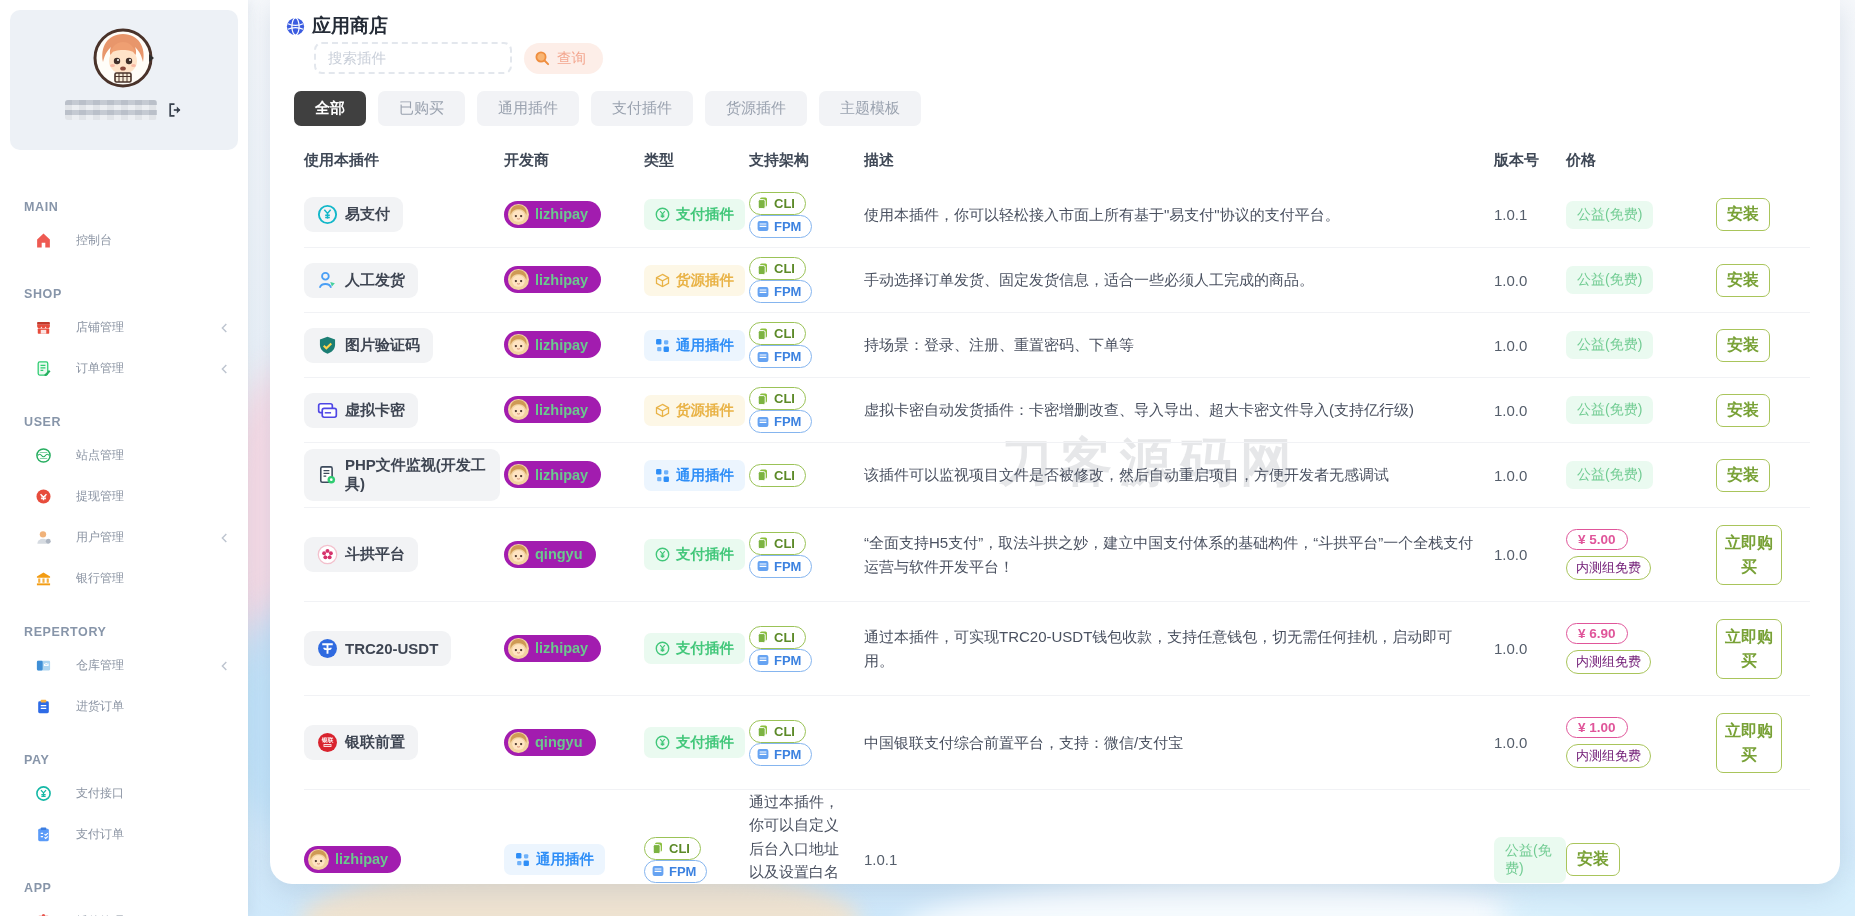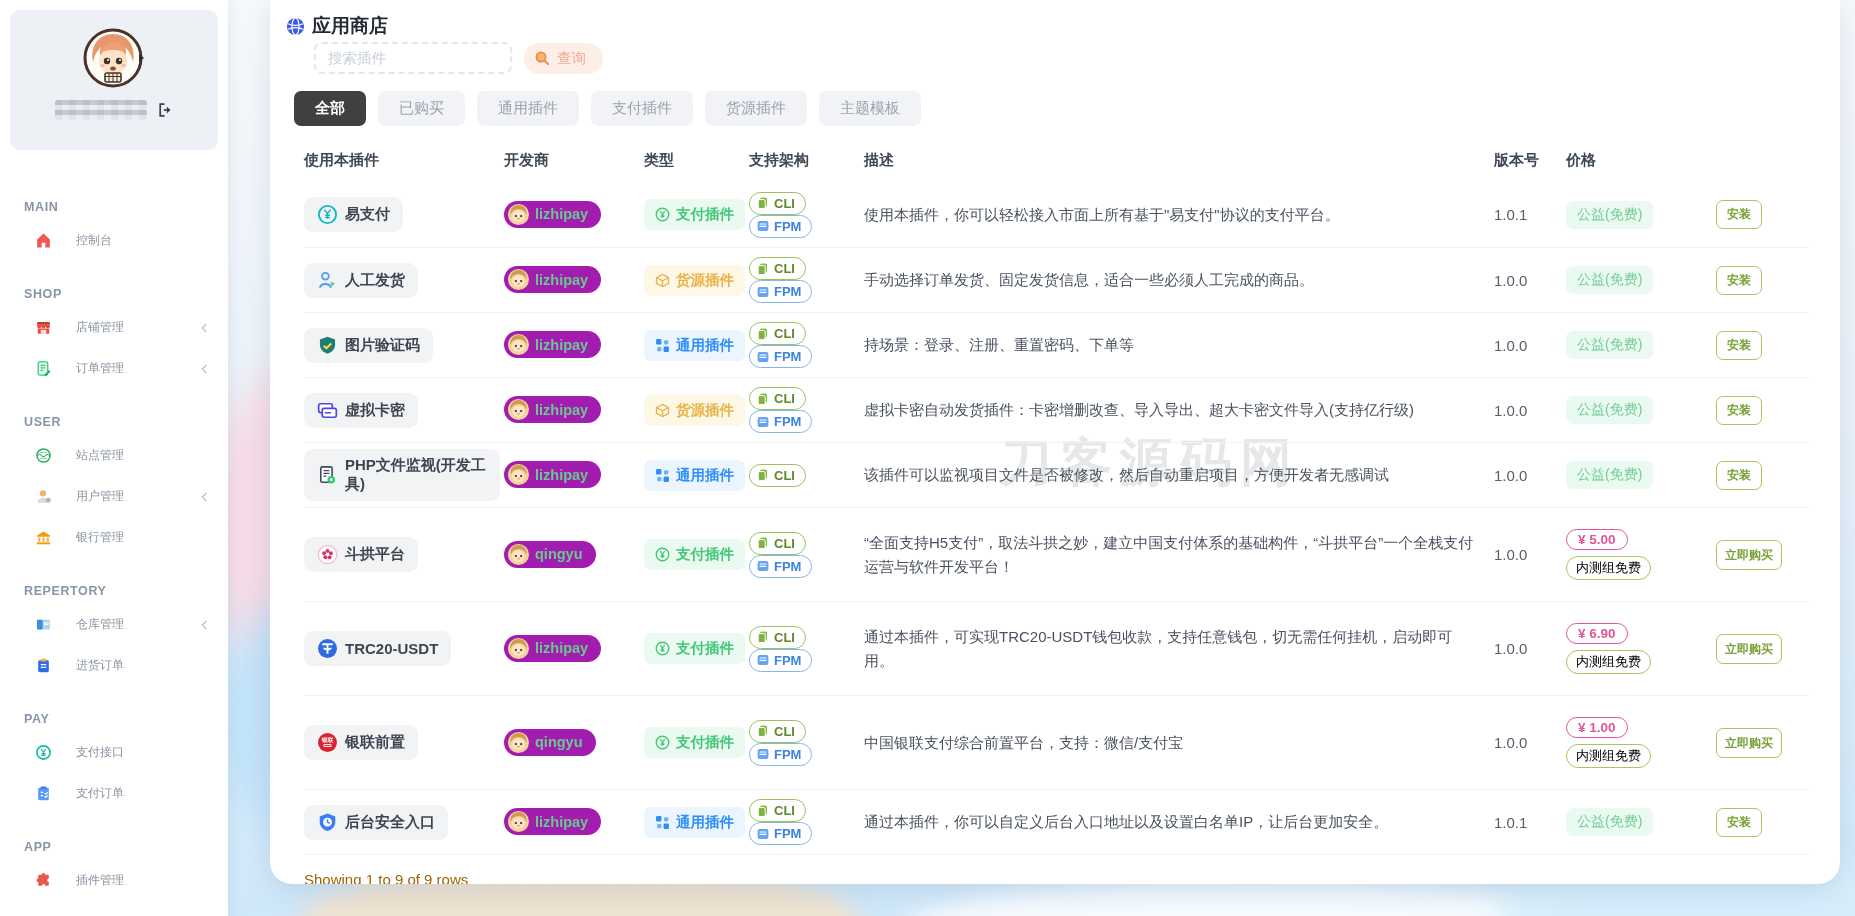--- a/index.html
+++ b/index.html
@@ -13,21 +13,21 @@
   
   .blob { position:absolute; border-radius:50%; filter:blur(18px); }
   .blob.pink   { left:205px; top:360px; width:220px; height:330px; background:rgba(247,216,227,.9); }
   .blob.blue   { left:215px; top:600px; width:200px; height:240px; background:rgba(190,225,248,.9); }
   .blob.cloud1 { left:300px; top:862px; width:560px; height:120px; background:rgba(240,227,207,.95); filter:blur(10px); }
   .blob.cloud2 { left:900px; top:878px; width:700px; height:110px; background:rgba(255,255,255,.8); filter:blur(12px); }
   .blob.cloud3 { left:1500px; top:840px; width:400px; height:140px; background:rgba(214,238,252,.9); filter:blur(14px); }
 
   
   .sidebar {
-    position:absolute; left:0; top:0; width:228px; height:916px;
+    position:absolute; left:0; top:0; width:248px; height:916px;
     background:#ffffff; box-shadow:2px 0 12px rgba(100,120,150,.12); z-index:5;
   }
   .user-box {
     margin:10px; height:140px; border-radius:10px; background:#edf1f6;
     display:flex; flex-direction:column; align-items:center; padding-top:18px;
   }
   .user-row { display:flex; align-items:center; gap:10px; margin-top:10px; }
   .username-blur {
     width:92px; height:20px; border-radius:3px;
     background-image:
@@ -119,26 +119,26 @@
   .cell-ver  { font-size:15px; color:#555e6b; }
   .price-cell { display:flex; flex-direction:column; align-items:flex-start; gap:6px; }
   .price-free {
     background:#eafaf0; color:#72cc93; border-radius:7px; padding:5px 11px; font-size:14px;
   }
   .price-amount {
     background:#fff; border:1.5px solid #e0559a; color:#e0559a; border-radius:999px;
     padding:2px 11px; font-size:13.5px; font-weight:700;
   }
   .price-beta {
-    background:#fff; border:1.5px solid #a9c55b; color:#000000; border-radius:999px;
+    background:#fff; border:1.5px solid #a9c55b; color:#701a75; border-radius:999px;
     padding:2px 9px; font-size:13px;
   }
   .action-btn {
     background:#fff; border:1.5px solid #a9c55b; color:#78a136; border-radius:7px;
-    font-size:12px; font-weight:600; cursor:pointer; font-family:inherit;
+    font-size:16px; font-weight:600; cursor:pointer; font-family:inherit;
     padding:5px 10px;
   }
   .action-btn.buy { width:66px; line-height:1.5; padding:5px 6px; }
   .tfoot {
     position:relative; z-index:1; margin:0 30px 0 34px; border-top:1px solid #f1f2f5;
     padding:16px 0 20px; color:#a16207; font-size:15px;
   }
 </style>
 </head>
 <body>
@@ -230,20 +230,30 @@
             <circle cx="8" cy="8" r="6.2" fill="none" stroke="#27ae60" stroke-width="1.4"></circle>
             <path d="M2.6 8c1.2-1.6 2.4-1.6 3.6 0s2.4 1.6 3.6 0 2.4-1.6 3.6 0" stroke="#27ae60" stroke-width="1.1" fill="none"></path>
             <path d="M4.5 5.2h7M4.5 10.8h7" stroke="#27ae60" stroke-width="0.9" opacity=".6"></path>
           </svg>
         </span>
         <span class="lbl">站点管理</span>
       </div>
       <div class="nav-item">
         <span class="icn">
           <svg width="17" height="17" viewBox="0 0 16 16">
+            <circle cx="8" cy="8" r="6.6" fill="#e74c3c"></circle>
+            <path d="M5.2 5.8 8 8.6l2.8-2.8M8 8.6v3" stroke="#fff" stroke-width="1.3" fill="none"></path>
+            <path d="M5.6 8.4h4.8M5.6 10h4.8" stroke="#fff" stroke-width="1" opacity=".9"></path>
+          </svg>
+        </span>
+        <span class="lbl">提现管理</span>
+      </div>
+      <div class="nav-item">
+        <span class="icn">
+          <svg width="17" height="17" viewBox="0 0 16 16">
             <circle cx="7.5" cy="5" r="3" fill="#f0b27a"></circle>
             <path d="M2.2 13.8a5.3 4.6 0 0 1 10.6 0z" fill="#d6dbe1"></path>
             <circle cx="12.5" cy="11.5" r="2.3" fill="#aeb6c2"></circle>
           </svg>
         </span>
         <span class="lbl">用户管理</span>
         <span class="icn">
           <svg width="14" height="14" viewBox="0 0 16 16">
             <path d="M9.5 3.5 5 8l4.5 4.5" stroke="#bdc4cf" stroke-width="1.6" fill="none"></path>
           </svg>
@@ -851,30 +861,20 @@
           </div>
           <div class="cell-desc">中国银联支付综合前置平台，支持：微信/支付宝</div>
           <div class="cell-ver">1.0.0</div>
           <div class="price-cell">
             <span class="price-amount">¥ 1.00</span>
             <span class="price-beta">内测组免费</span>
           </div>
           <div><button class="action-btn buy">立即购买</button></div>
         </div>
         <div class="trow">
-          <div><span class="name-pill">
-              <span class="icn">
-                <svg width="21" height="21" viewBox="0 0 20 20">
-                  <path d="M10 1.4l7.4 2.8v5.4c0 4.4-3.1 7.4-7.4 8.6-4.3-1.2-7.4-4.2-7.4-8.6V4.2z" fill="#3f7ef0"></path>
-                  <circle cx="10" cy="9.6" r="4.2" fill="#fff"></circle>
-                  <path d="M10 6.8v2.8l2.1 1.3" stroke="#3f7ef0" stroke-width="1.4" fill="none"></path>
-                </svg>
-              </span>
-              <span>后台安全入口</span>
-            </span></div>
           <div><span class="dev-pill">
               <span class="icn">
                 <svg width="21" height="21" viewBox="0 0 20 20">
                   <circle cx="10" cy="10" r="10" fill="#f2d3a0"></circle>
                   <path d="M10 1C4.5 1 1.5 5.5 2.5 10.5 4 6.5 6.5 5 10 5s6 1.5 7.5 5.5C18.5 5.5 15.5 1 10 1Z" fill="#cf9a55"></path>
                   <ellipse cx="10" cy="11.5" rx="6" ry="5.5" fill="#ffe4c2"></ellipse>
                   <circle cx="7.5" cy="11.5" r="1.1" fill="#4a362c"></circle>
                   <circle cx="12.5" cy="11.5" r="1.1" fill="#4a362c"></circle>
                   <path d="M8.6 13.8c.9.7 1.9.7 2.8 0" stroke="#c97b63" stroke-width="0.8" fill="none"></path>
                 </svg>

